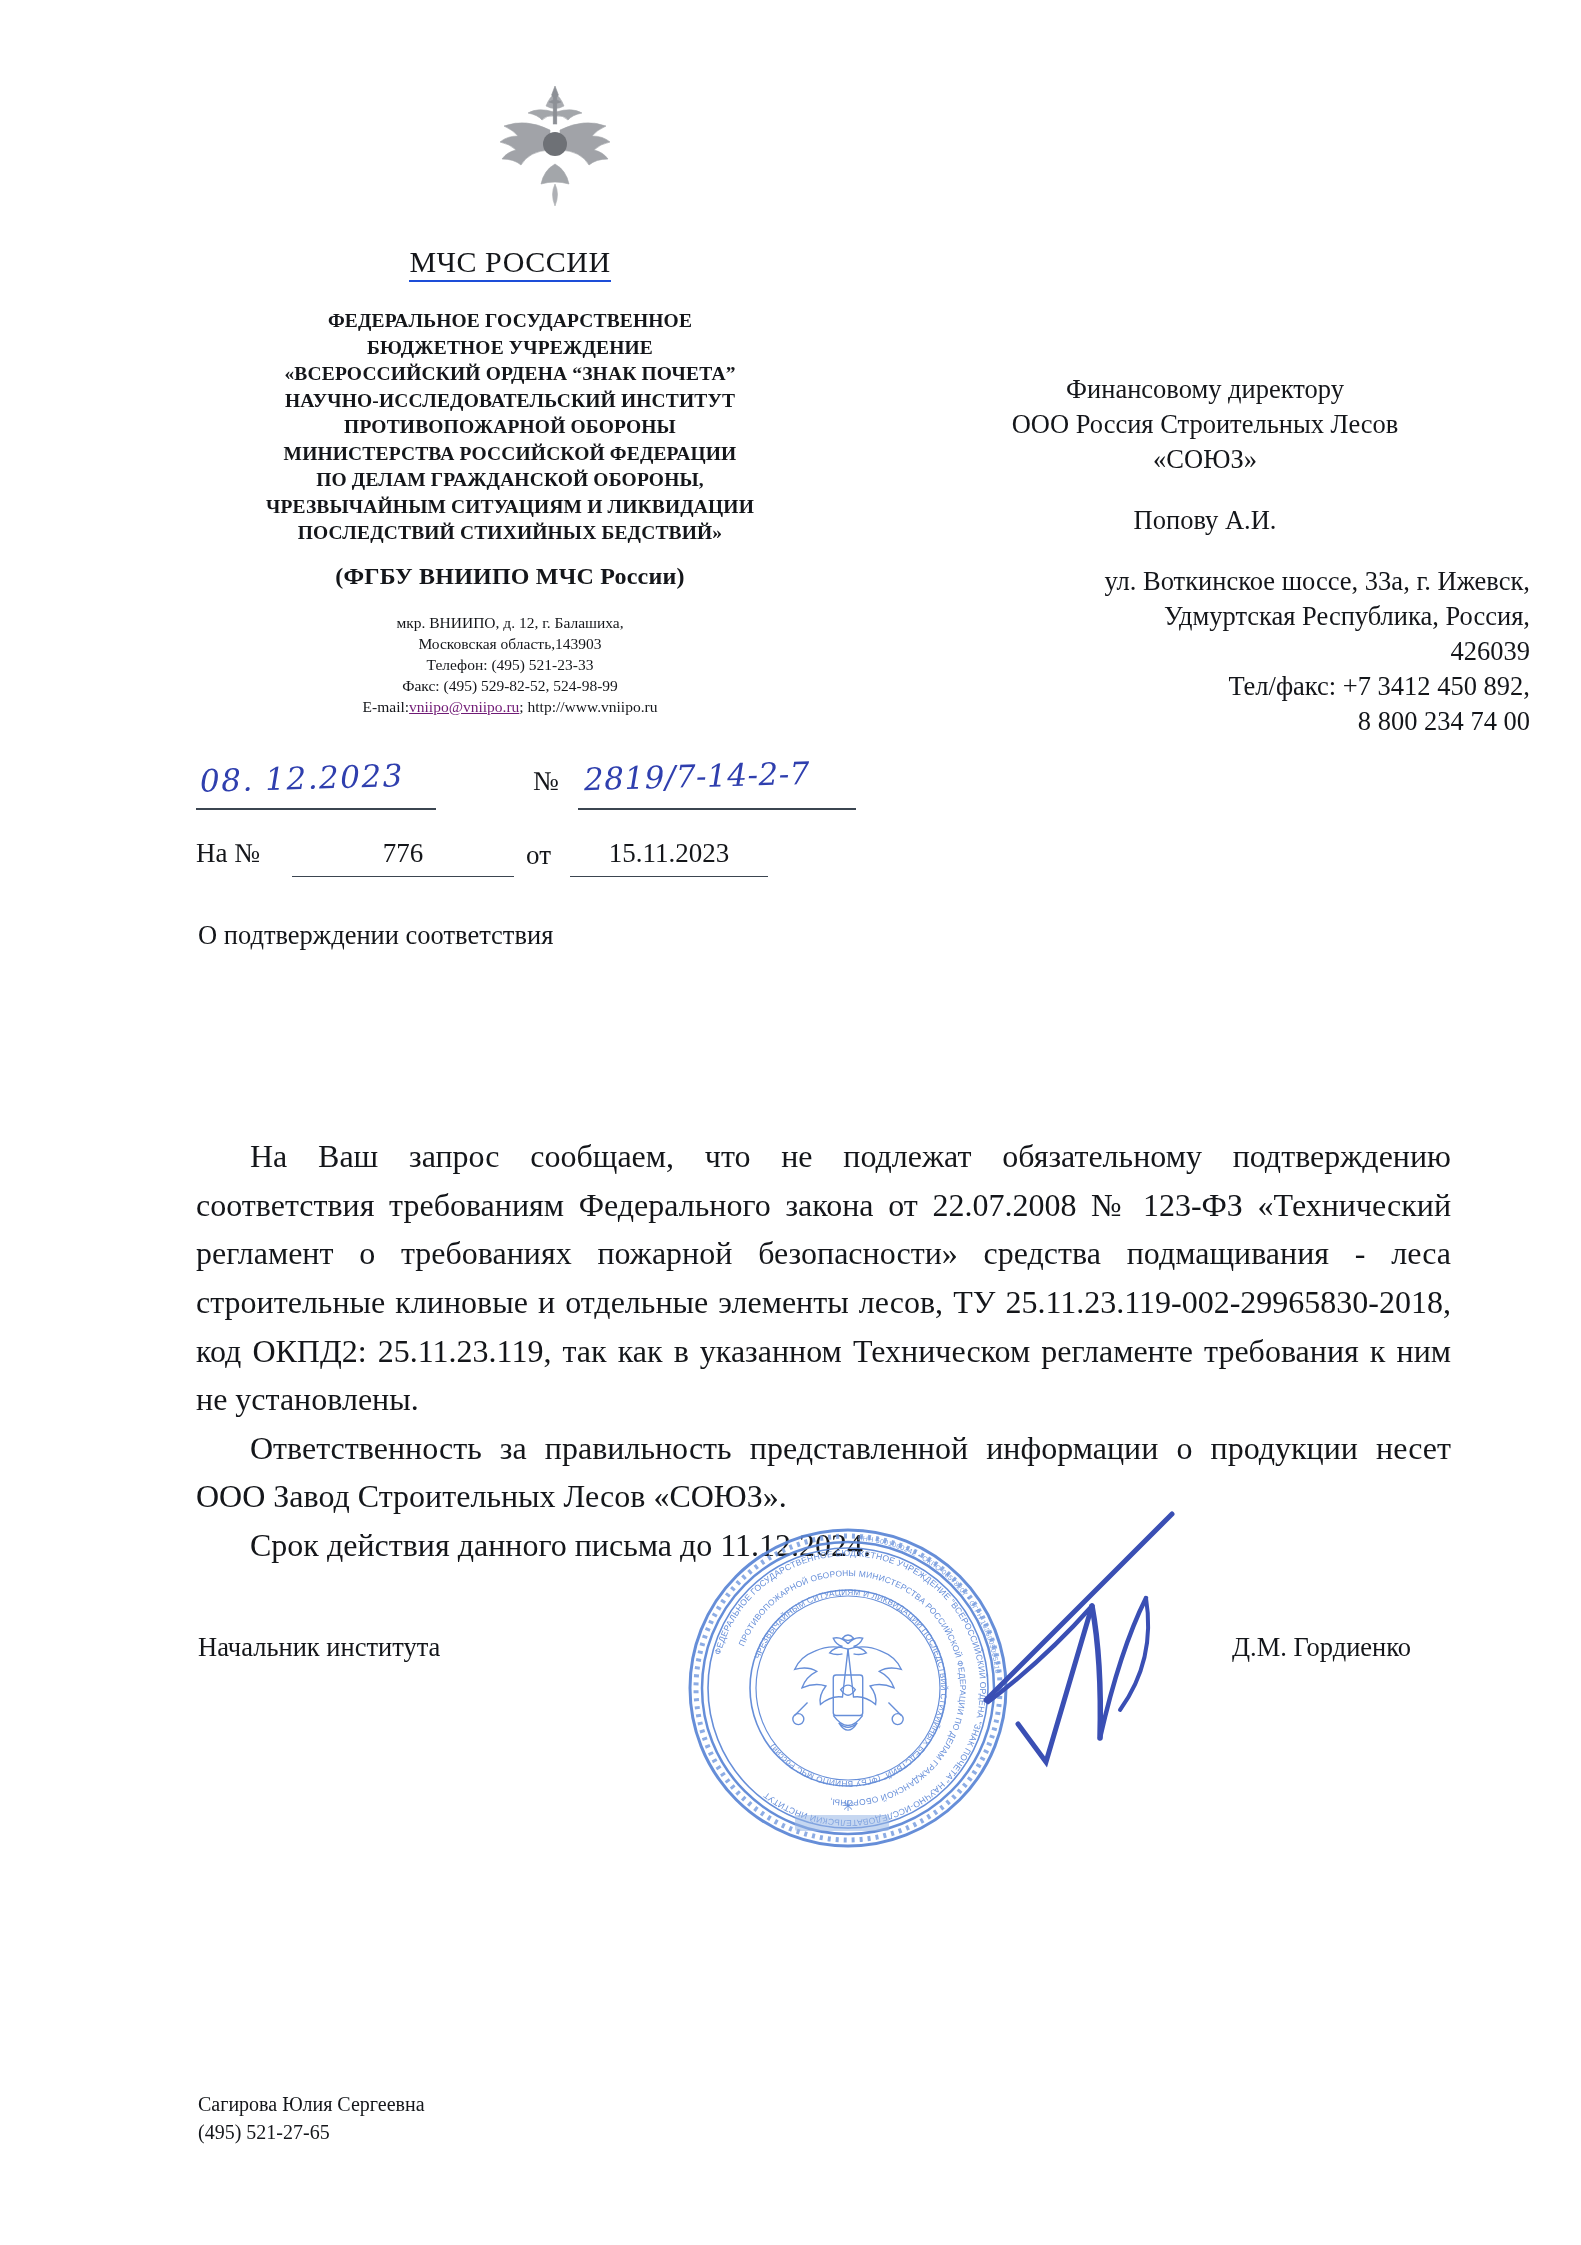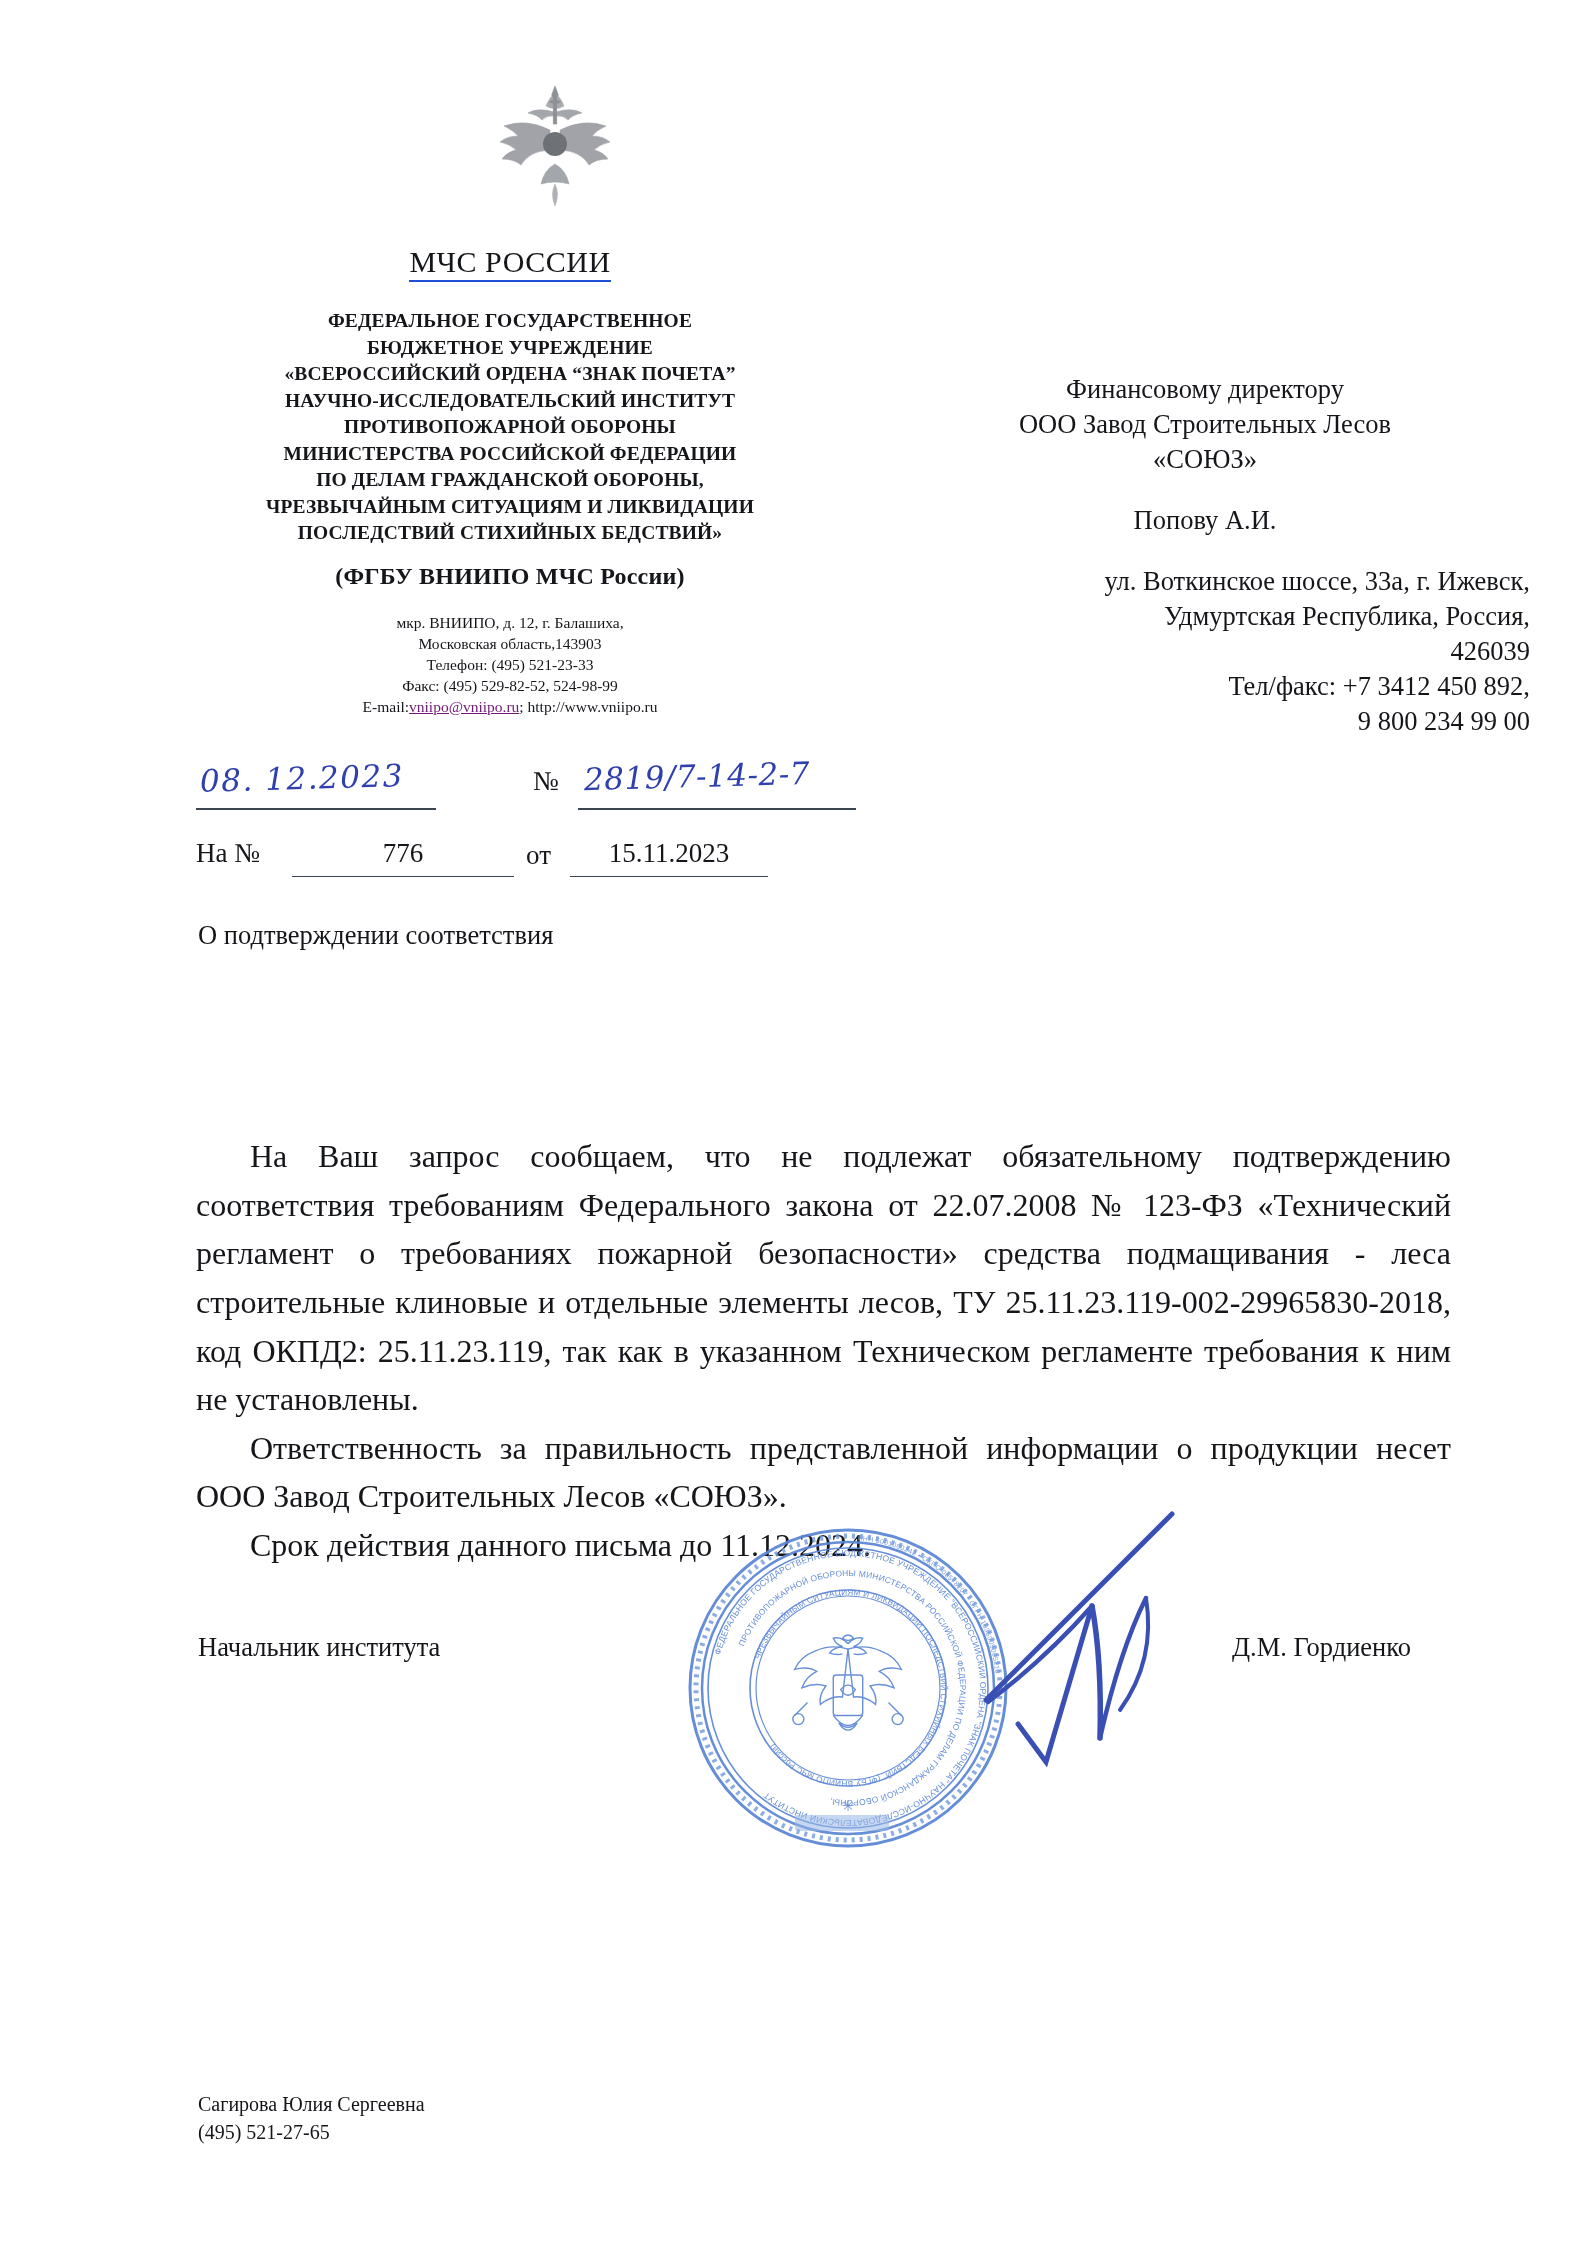--- a/index.html
+++ b/index.html
@@ -259,32 +259,32 @@
       <div>Московская область,143903</div>
       <div>Телефон: (495) 521-23-33</div>
       <div>Факс: (495) 529-82-52, 524-98-99</div>
       <div><span>E-mail:</span><span class="u">vniipo@vniipo.ru</span><span>; </span><span>http://www.vniipo.ru</span></div>
     </div>
   </div>
 
   <div class="addressee">
     <div class="grp">
       <div>Финансовому директору</div>
-      <div>ООО Завод Строительных Лесов</div>
+      <div>ООО Россия Строительных Лесов</div>
       <div>«СОЮЗ»</div>
     </div>
     <div class="grp">
       <div>Попову А.И.</div>
     </div>
     <div class="grp">
       <div>ул. Воткинское шоссе, 33а, г. Ижевск,</div>
       <div>Удмуртская Республика, Россия,</div>
       <div>426039</div>
       <div>Тел/факс: +7 3412 450 892,</div>
-      <div>9 800 234 99 00</div>
+      <div>8 800 234 74 00</div>
     </div>
   </div>
 
   <div class="ref-line">
     <div class="ref-date-box">
       <span class="hw">08. 12.2023</span>
     </div>
     <span class="ref-no-label">№</span>
     <div class="ref-no-box">
       <span class="hw">2819/7-14-2-7</span>

